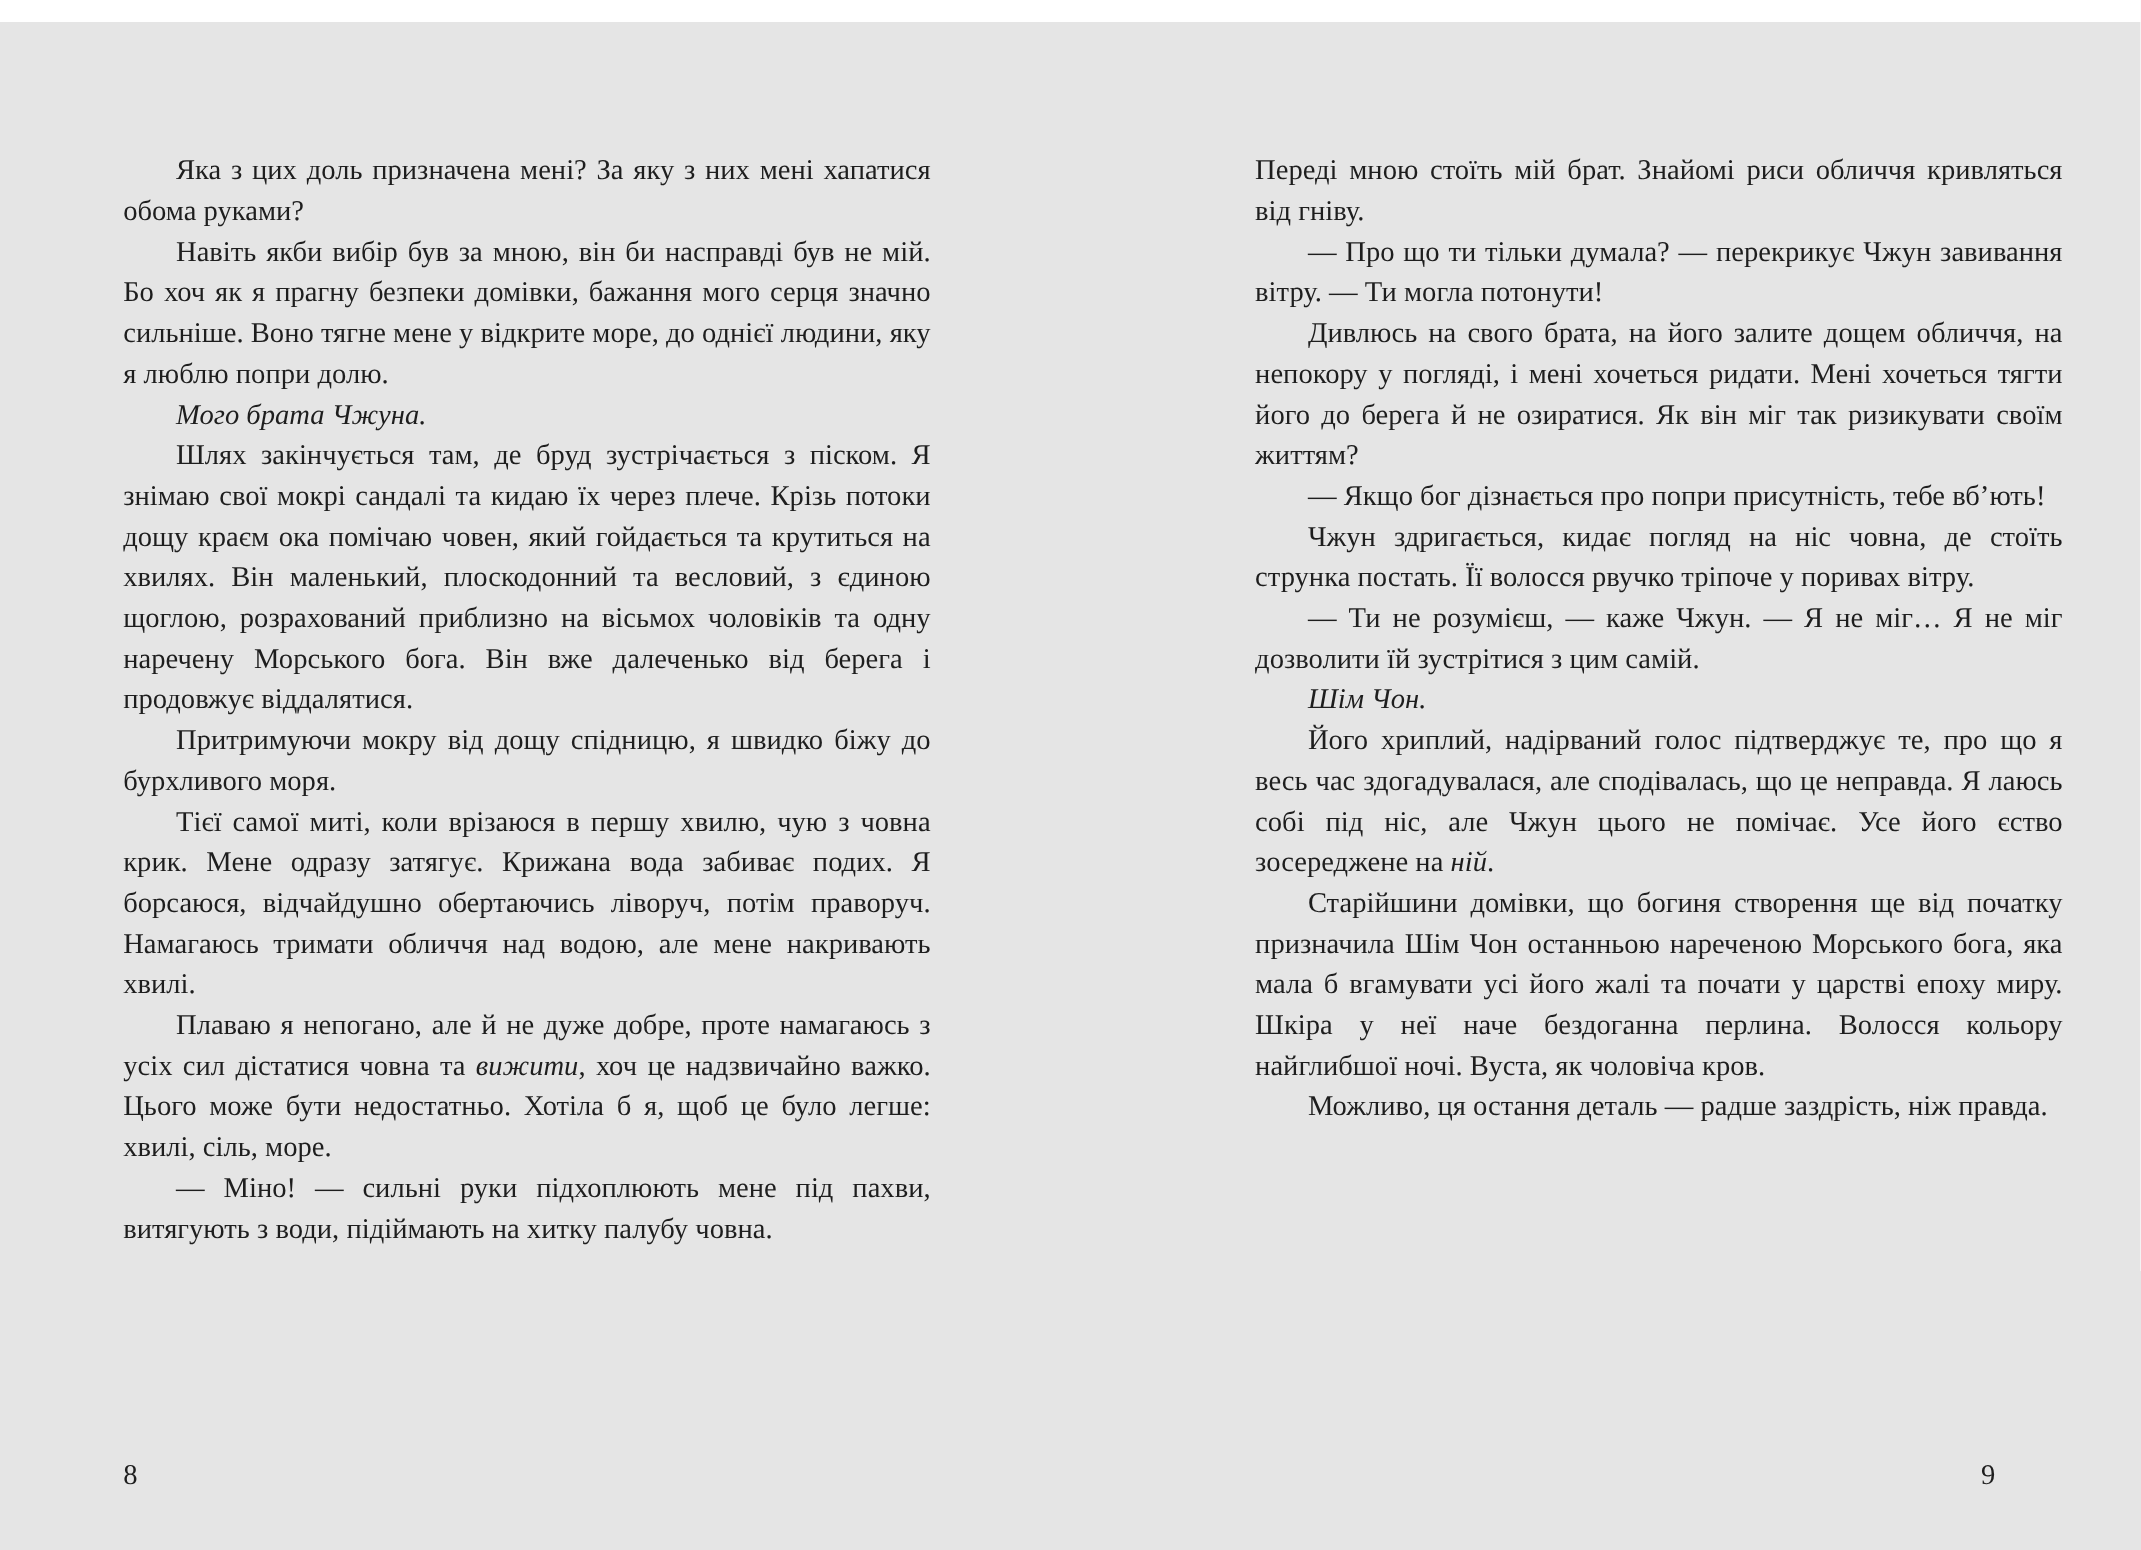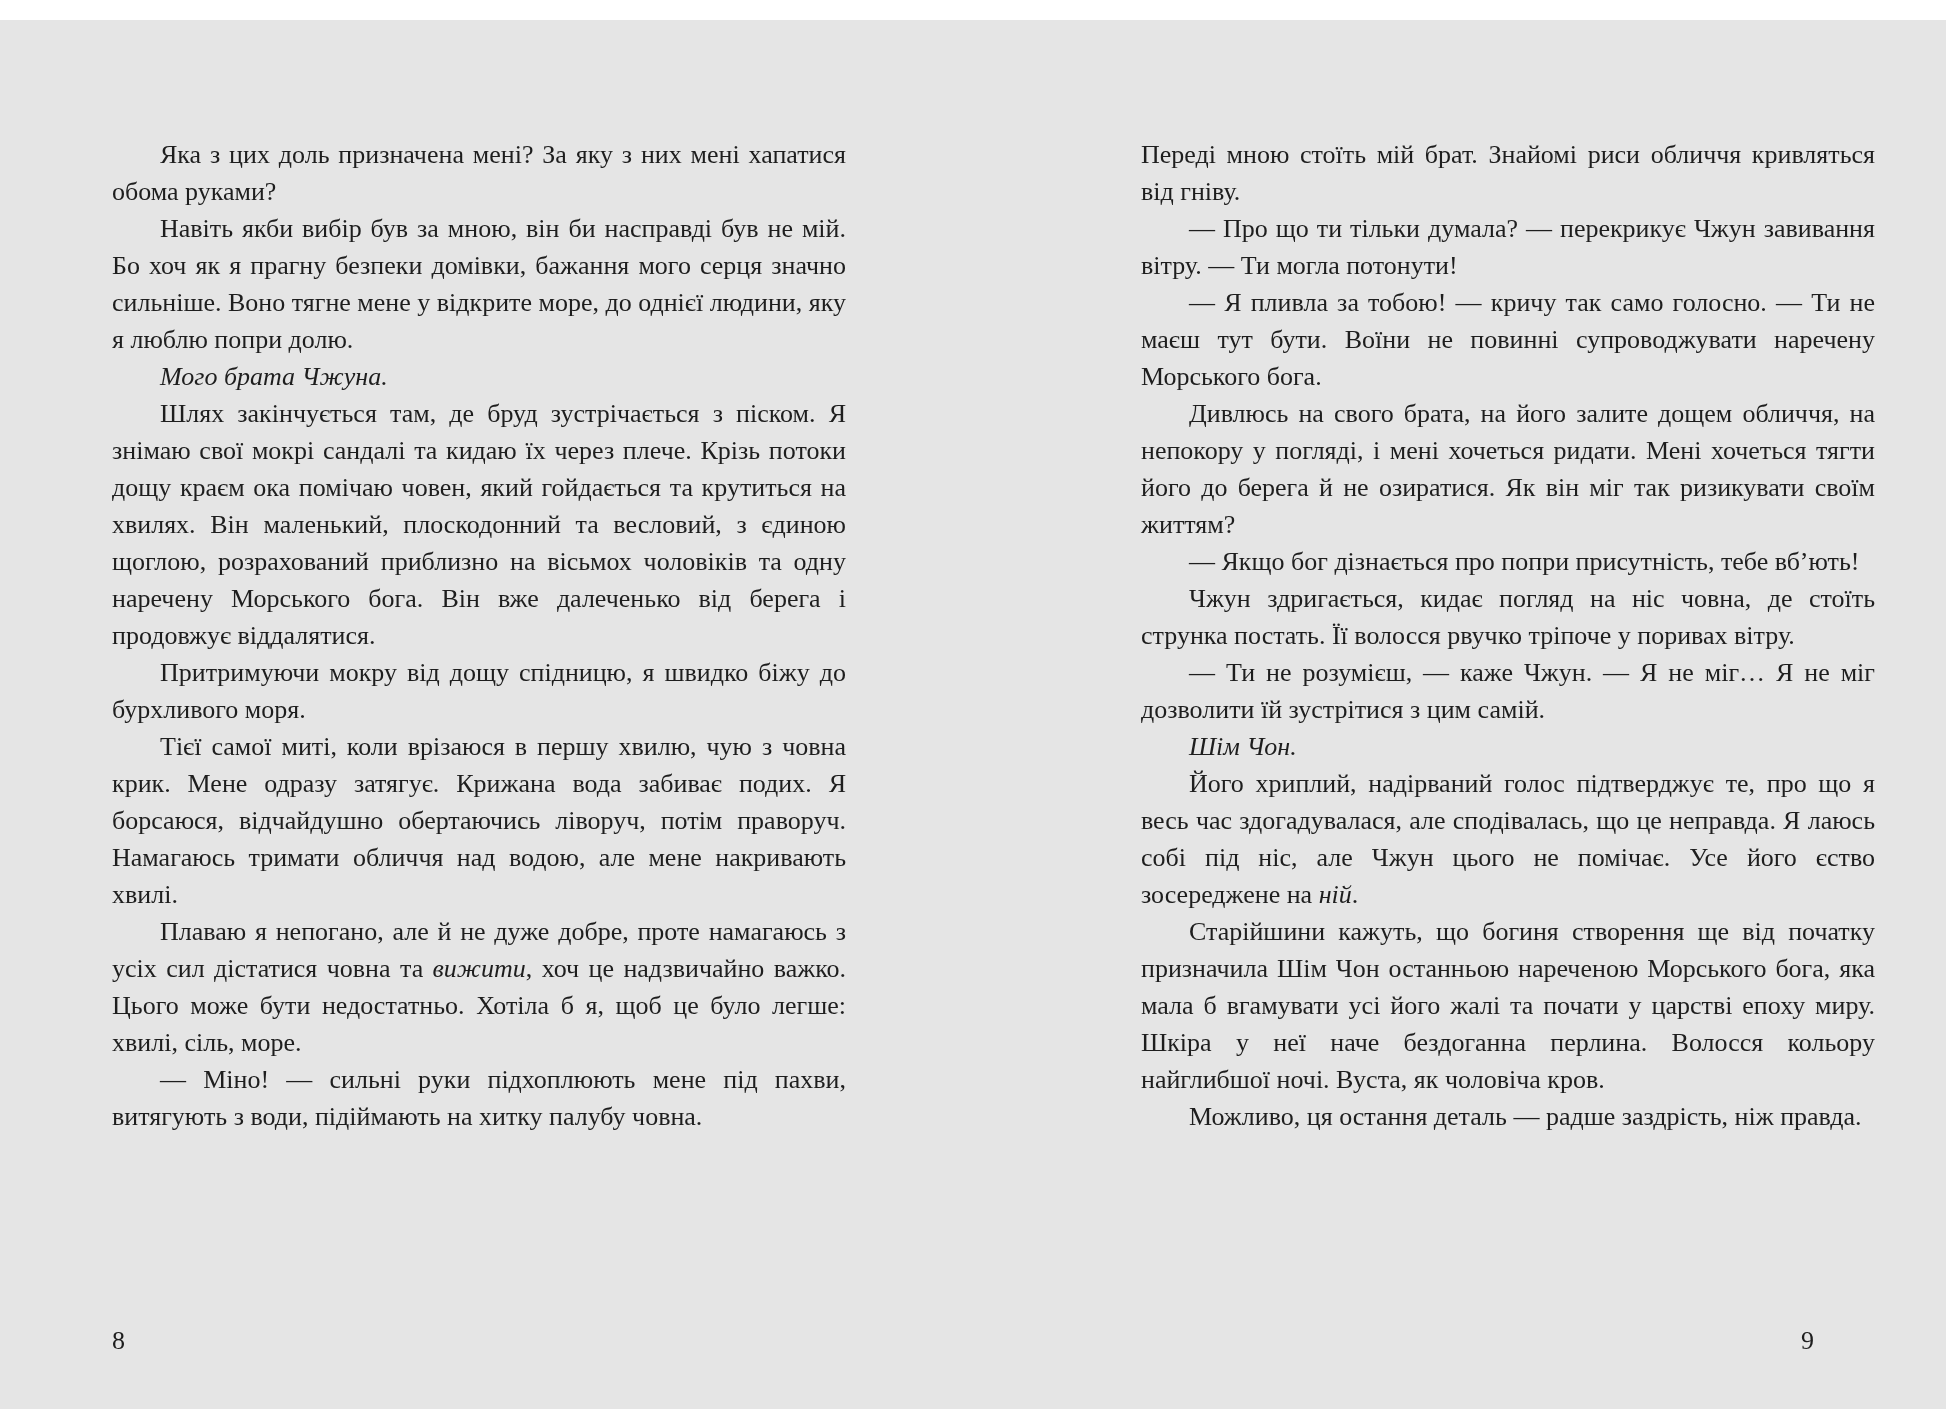--- a/index.html
+++ b/index.html
@@ -68,26 +68,25 @@
         <p class="para"><span>Плаваю я непогано, але й не дуже добре, проте намагаюсь з усіх сил дістатися човна та </span><span class="it">вижити</span><span>, хоч це надзвичайно важко. Цього може бути недостатньо. Хотіла б я, щоб це було легше: хвилі, сіль, море.</span></p>
         <p class="para"><span>— Міно! — сильні руки підхоплюють мене під пахви, витягують з води, підіймають на хитку палубу човна.</span></p>
       </div>
     <div class="page-number pn-left">8</div>
   </div>
 
   <div class="page">
     <div class="text-column col-right" id="col-right">
         <p class="para no-indent"><span>Переді мною стоїть мій брат. Знайомі риси обличчя кривляться від гніву.</span></p>
         <p class="para"><span>— Про що ти тільки думала? — перекрикує Чжун завивання вітру. — Ти могла потонути!</span></p>
-        <p class="para"><span>— Я пливла за тобою! — кричу так само голосно. — Ти не маєш тут бути. Воїни не повинні супроводжувати наречену Морського бога.</span></p>
         <p class="para"><span>Дивлюсь на свого брата, на його залите дощем обличчя, на непокору у погляді, і мені хочеться ридати. Мені хочеться тягти його до берега й не озиратися. Як він міг так ризикувати своїм життям?</span></p>
         <p class="para"><span>— Якщо бог дізнається про попри присутність, тебе вб’ють!</span></p>
         <p class="para"><span>Чжун здригається, кидає погляд на ніс човна, де стоїть струнка постать. Її волосся рвучко тріпоче у поривах вітру.</span></p>
         <p class="para"><span>— Ти не розумієш, — каже Чжун. — Я не міг… Я не міг дозволити їй зустрітися з цим самій.</span></p>
         <p class="para"><span class="it">Шім Чон.</span></p>
         <p class="para"><span>Його хриплий, надірваний голос підтверджує те, про що я весь час здогадувалася, але сподівалась, що це неправда. Я лаюсь собі під ніс, але Чжун цього не помічає. Усе його єство зосереджене на </span><span class="it">ній</span><span>.</span></p>
-        <p class="para"><span>Старійшини кажуть, що богиня створення ще від початку призначила Шім Чон останньою нареченою Морського бога, яка мала б вгамувати усі його жалі та почати у царстві епоху миру. Шкіра у неї наче бездоганна перлина. Волосся кольору найглибшої ночі. Вуста, як чоловіча кров.</span></p>
+        <p class="para"><span>Старійшини домівки, що богиня створення ще від початку призначила Шім Чон останньою нареченою Морського бога, яка мала б вгамувати усі його жалі та почати у царстві епоху миру. Шкіра у неї наче бездоганна перлина. Волосся кольору найглибшої ночі. Вуста, як чоловіча кров.</span></p>
         <p class="para"><span>Можливо, ця остання деталь — радше заздрість, ніж правда.</span></p>
       </div>
     <div class="page-number pn-right">9</div>
   </div>
 
 </div>
 
 </body></html>

